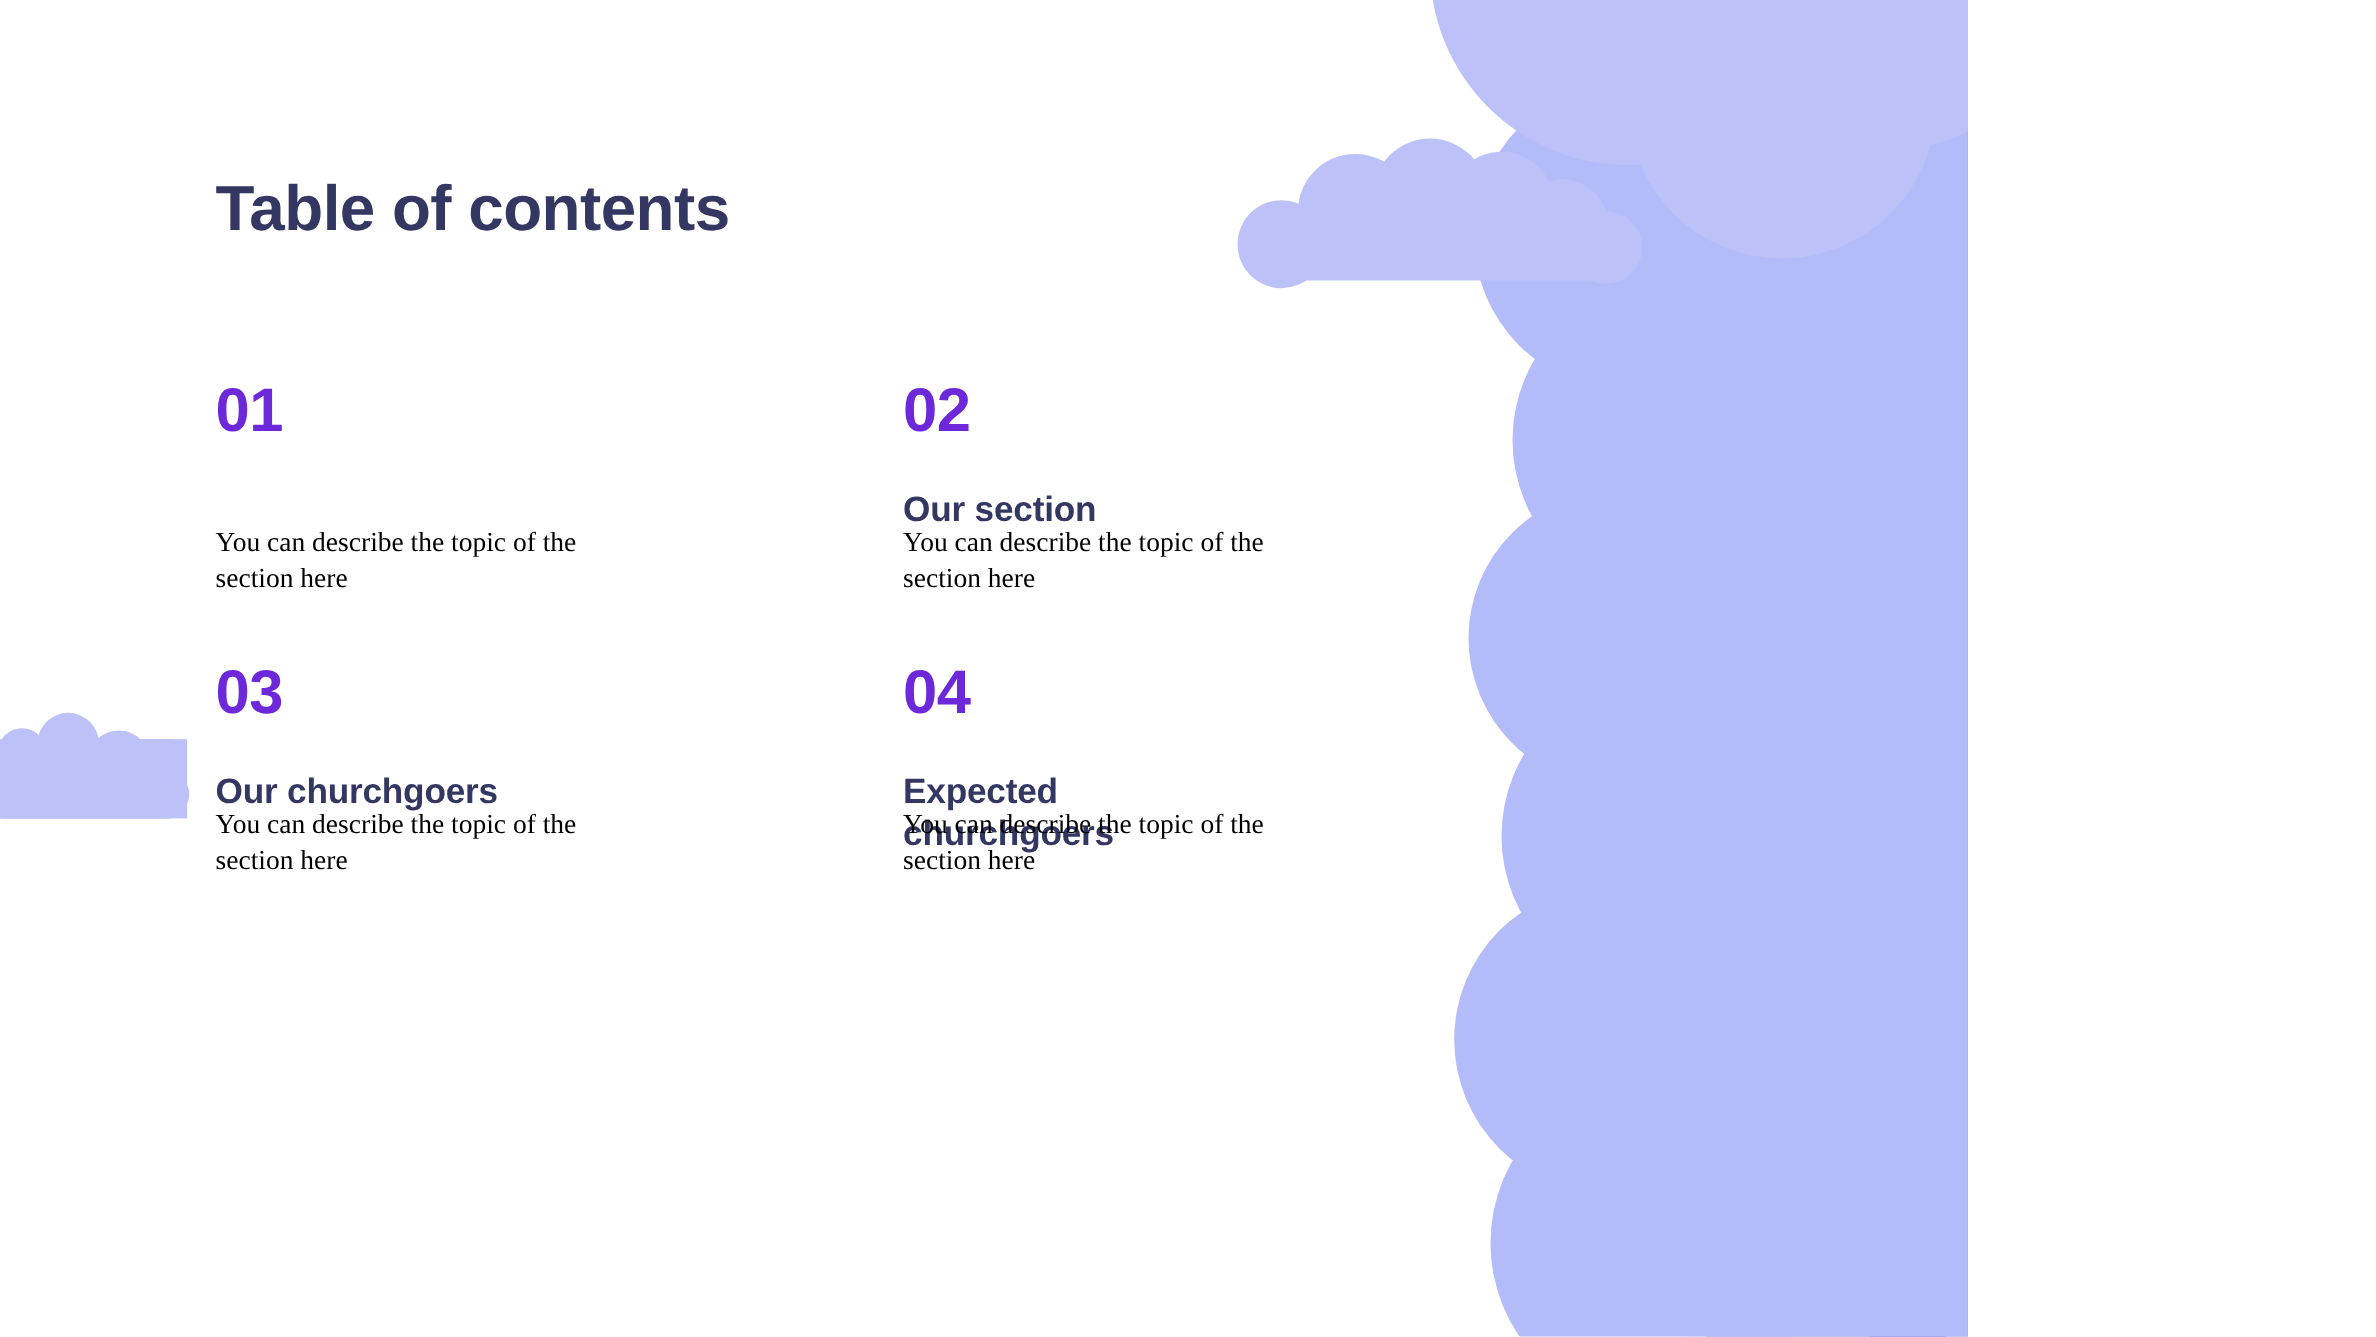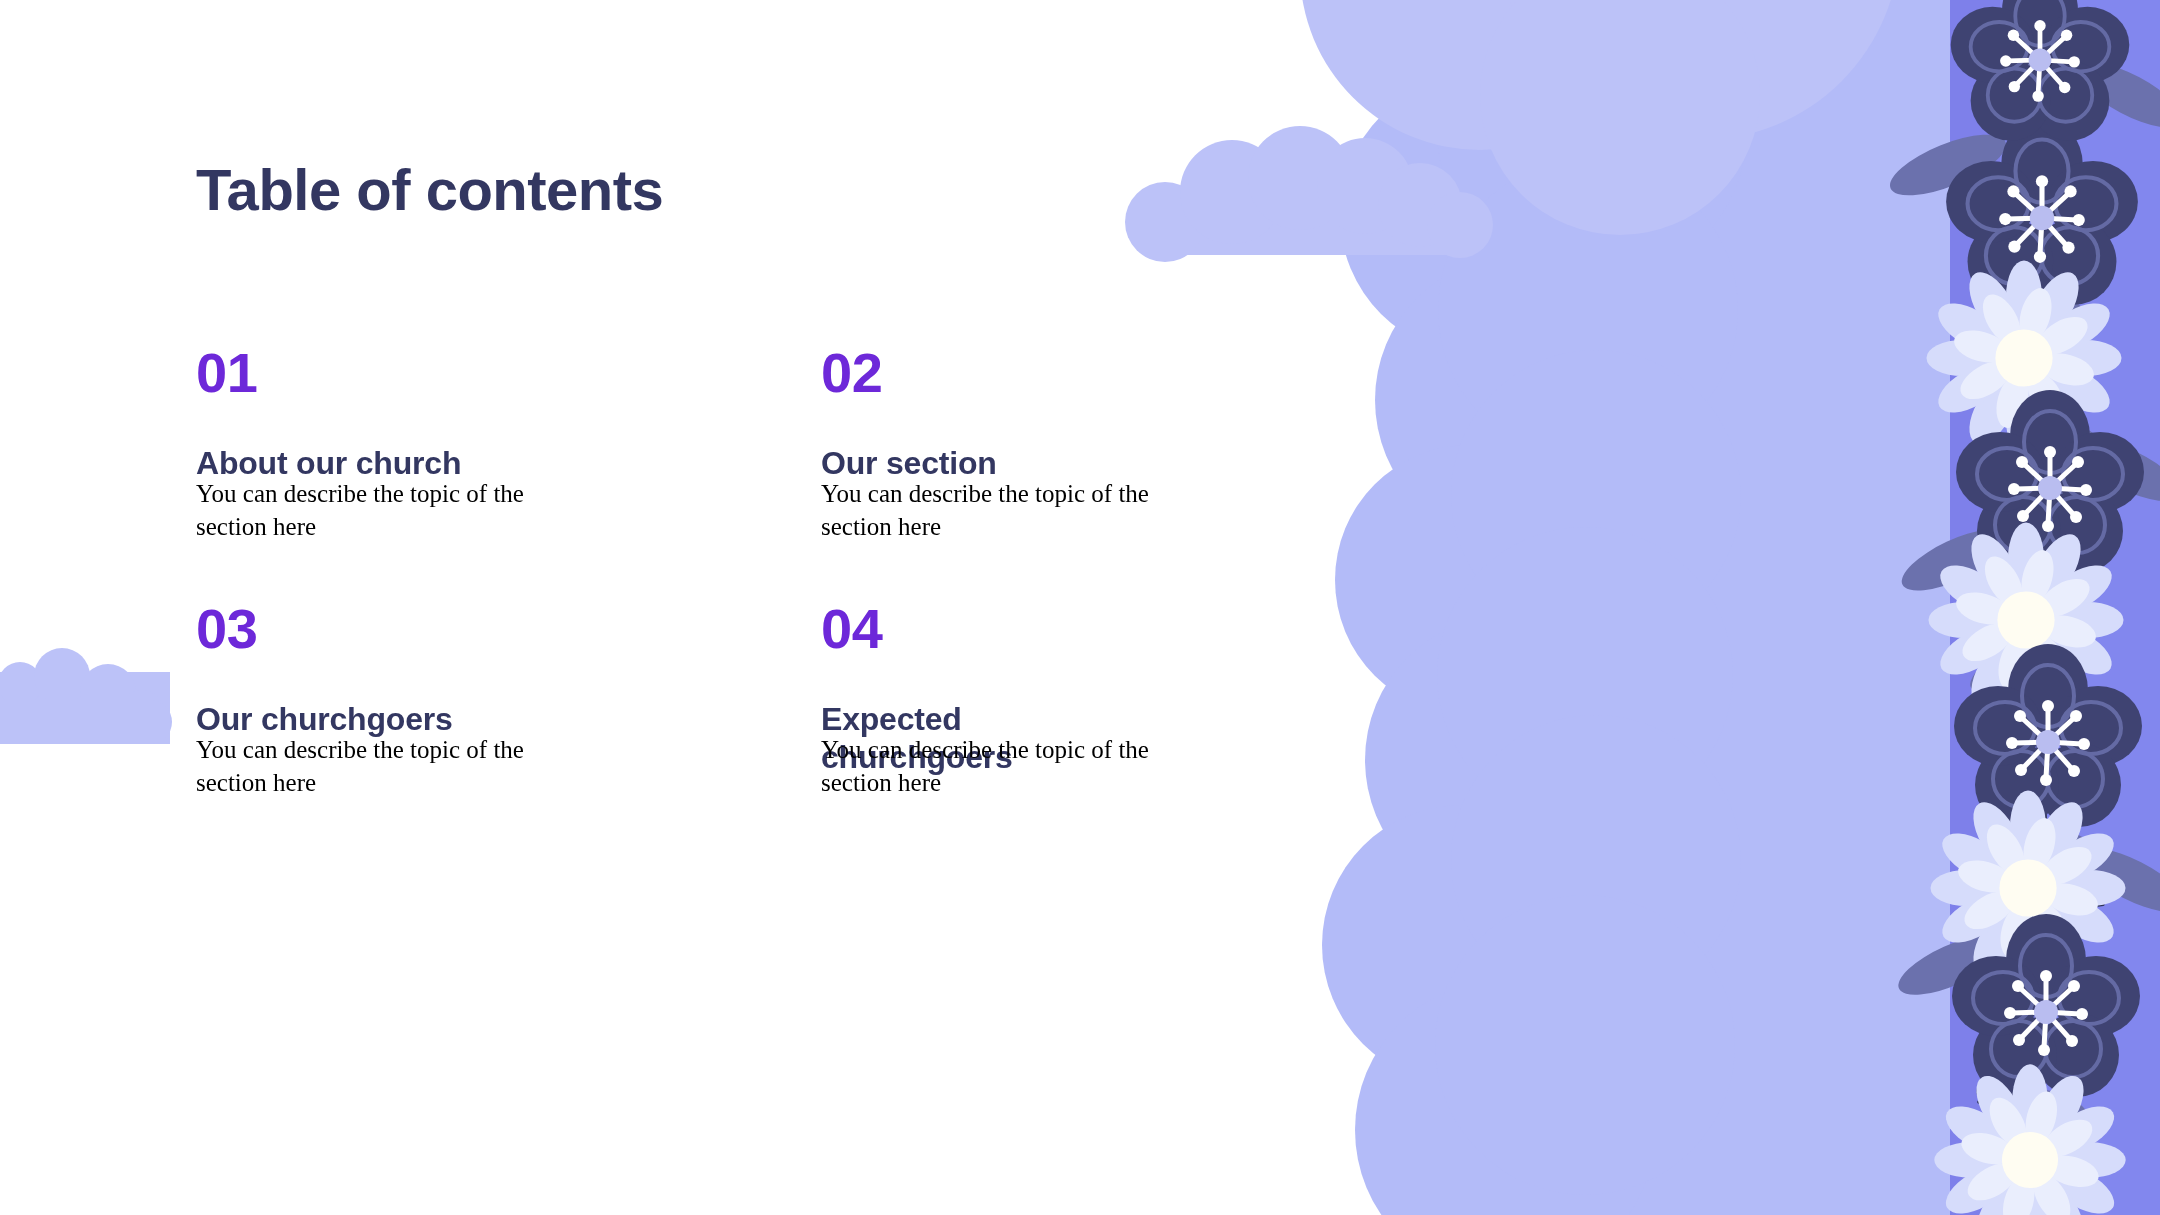--- a/index.html
+++ b/index.html
@@ -1,20 +1,20 @@
 <!DOCTYPE html>
 <html><head>
 <meta charset="utf-8">
 <style>
   html,body{margin:0;padding:0;}
   body{
     width:2160px;height:1215px;overflow:hidden;background:#ffffff;
     font-family:"Liberation Sans","DejaVu Sans",sans-serif;
   }
-  #slide{position:relative;width:2160px;height:1215px;background:#fff;overflow:hidden;}
+  #slide{position:relative;width:1789px;height:1215px;background:#fff;overflow:hidden;}
 
   
   .bg-layer{position:absolute;inset:0;pointer-events:none;}
 
   
   .content{position:absolute;left:0;top:0;width:1500px;height:1215px;}
 
   .slide-title{
     position:absolute;left:196px;top:160px;
     font-size:58px;font-weight:bold;letter-spacing:-0.5px;
@@ -270,21 +270,20 @@
   <div class="content">
 
     <div class="slide-title">Table of contents</div>
 
     <div class="grid">
 
       <div class="row">
 
         <div class="cell">
           <div class="num">01</div>
-          <div class="sec-title">About our church</div>
           <div class="sec-body">You can describe the topic of the section here</div>
         </div>
 
         <div class="cell">
           <div class="num">02</div>
           <div class="sec-title">Our section</div>
           <div class="sec-body">You can describe the topic of the section here</div>
         </div>
 
       </div>

